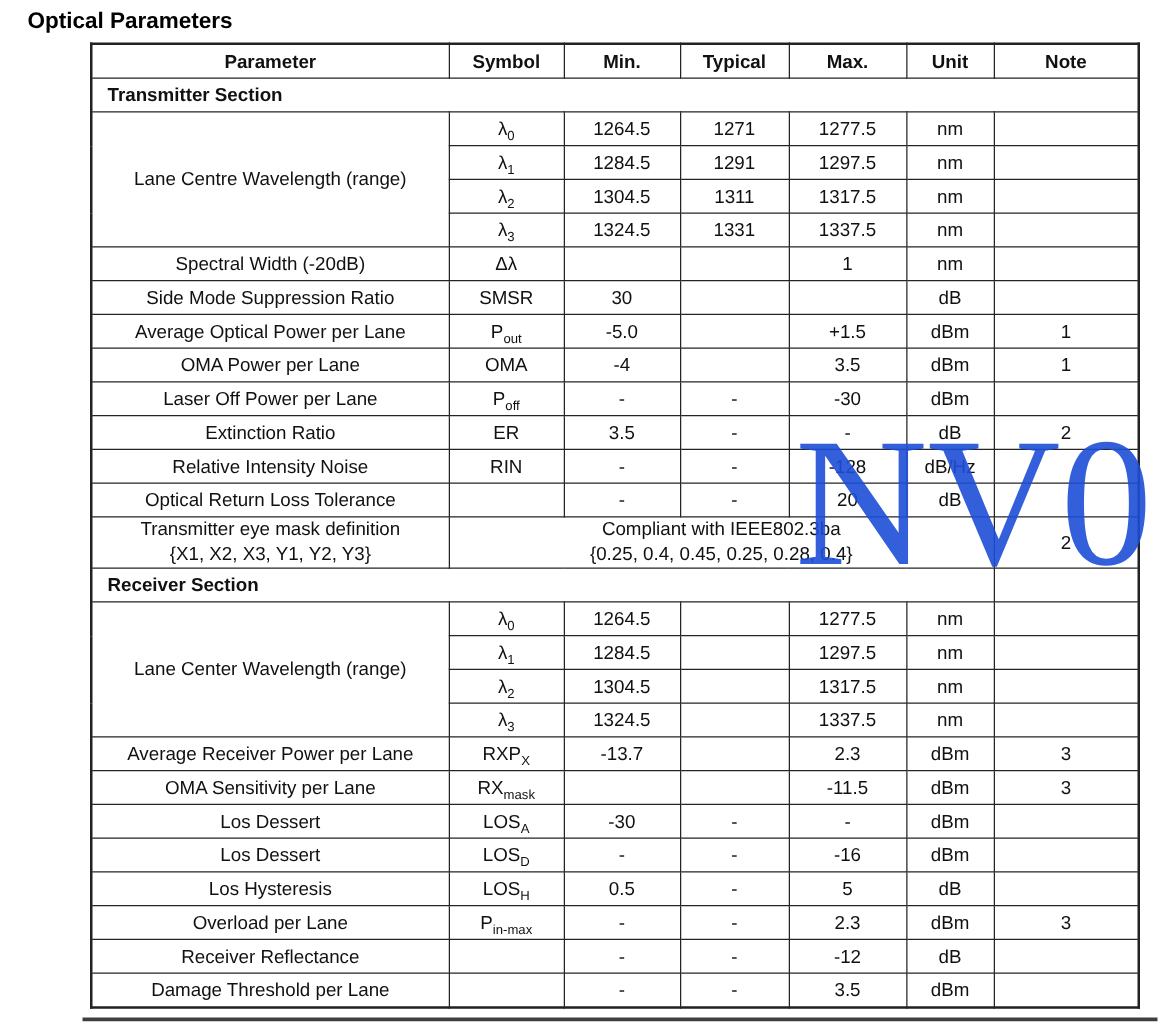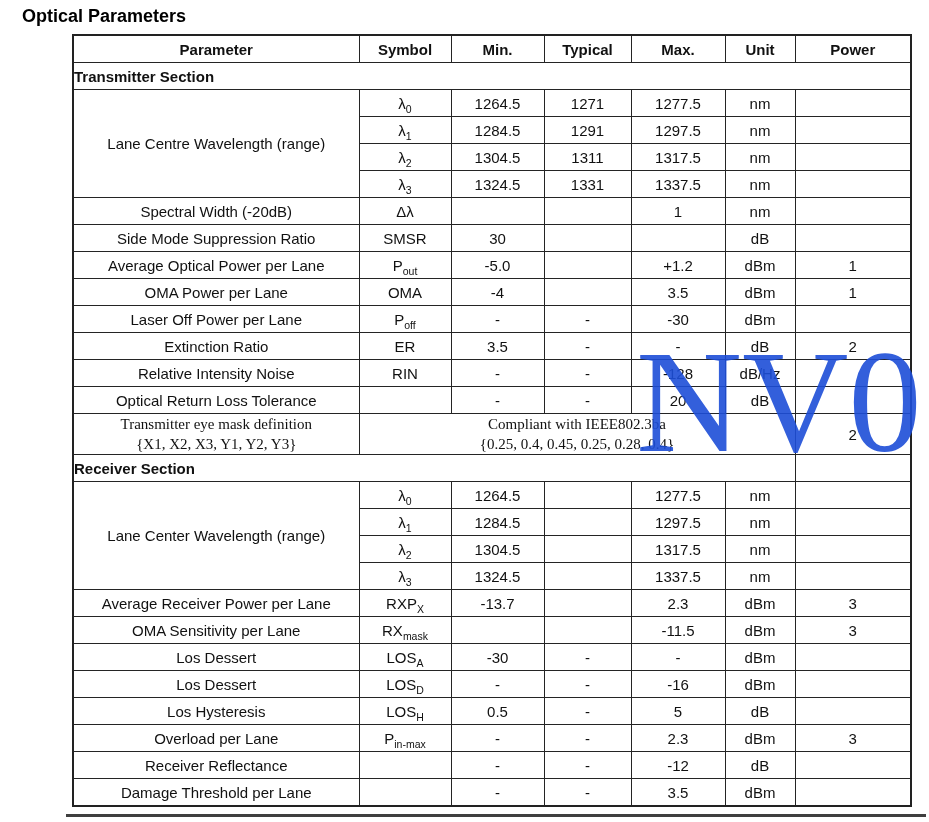--- a/index.html
+++ b/index.html
@@ -23,24 +23,24 @@
   }
   table.params{border:2px solid #222;}
   table.params th,table.params td{
     border:1.5px solid #242424;
     padding:0 2px;height:26px;
     text-align:center;vertical-align:middle;
     overflow:hidden;white-space:nowrap;
   }
   table.params th{font-weight:bold;}
   th.p-left,td.p-left{text-align:left;padding-left:8px;}
-  tr.section-row td{font-weight:bold;text-align:left;padding-left:0;}
+  tr.section-row td{font-weight:bold;text-align:left;padding-left:12px;}
   td.merged-val{white-space:normal;}
   td.tall{height:43px;}
-  .line{line-height:20px;font-family:Liberation Serif, serif;}
+  .line{line-height:20px;}
   sub{font-size:10.5px;line-height:0;}
   .watermark{
     position:absolute;left:636px;top:328px;
     font-family:"Liberation Serif", serif;
     font-size:147px;line-height:1;
     color:#1d4ed8;opacity:0.9;
     z-index:5;pointer-events:none;
     letter-spacing:0;
   }
   .bottom-rule{
@@ -64,21 +64,21 @@
       <col style="width: 116px;">
     </colgroup>
   <thead>
       <tr>
         <th class="p-left">Parameter</th>
         <th>Symbol</th>
         <th>Min.</th>
         <th>Typical</th>
         <th>Max.</th>
         <th>Unit</th>
-        <th>Power</th>
+        <th>Note</th>
       </tr>
     </thead>
   <tbody>
       <tr class="section-row">
         <td colspan="7">Transmitter Section</td>
       </tr>
       <tr>
         <td class="p-left" rowspan="4">Lane Centre Wavelength (range)</td>
         <td>λ<sub>0</sub></td>
         <td>1264.5</td>
@@ -127,21 +127,21 @@
         <td></td>
         <td></td>
         <td>dB</td>
         <td></td>
       </tr>
       <tr>
         <td class="p-left">Average Optical Power per Lane</td>
         <td>P<sub>out</sub></td>
         <td>-5.0</td>
         <td></td>
-        <td>+1.2</td>
+        <td>+1.5</td>
         <td>dBm</td>
         <td>1</td>
       </tr>
       <tr>
         <td class="p-left">OMA Power per Lane</td>
         <td>OMA</td>
         <td>-4</td>
         <td></td>
         <td>3.5</td>
         <td>dBm</td>

